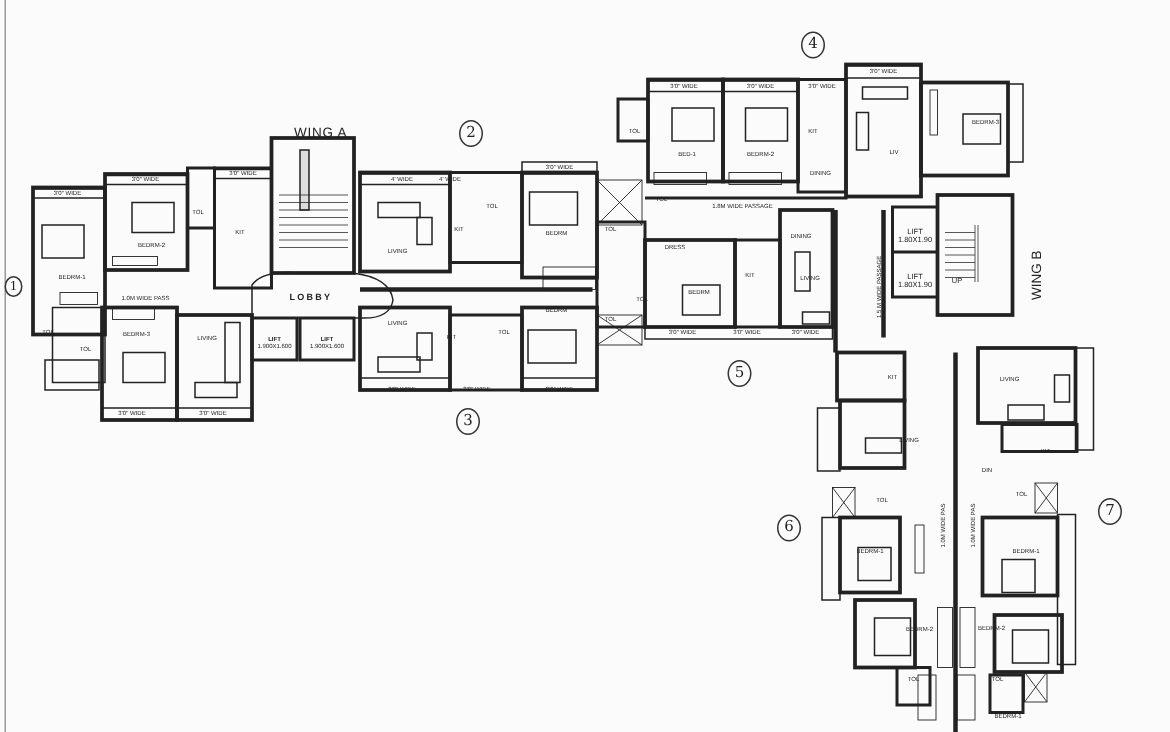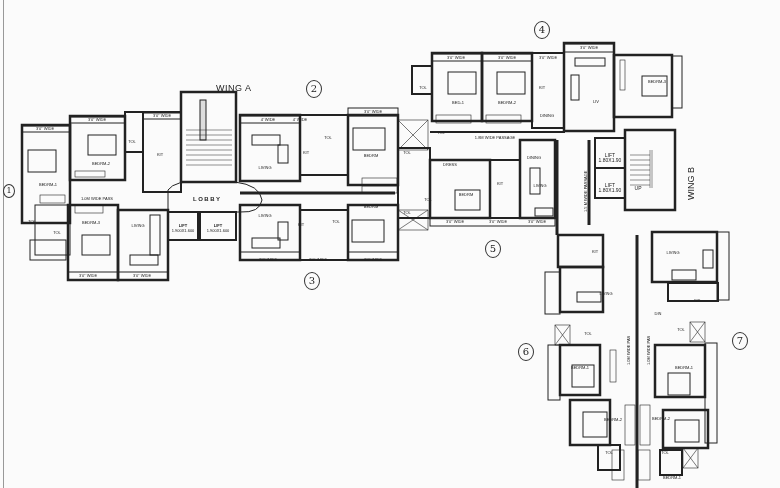--- a/index.html
+++ b/index.html
@@ -1,21 +1,21 @@
 <!DOCTYPE html>
 <html><head>
 <meta charset="utf-8">
 <style>
   html,body{margin:0;padding:0;background:#fafafa;}
   body{width:780px;height:488px;position:relative;overflow:hidden;font-family:"Liberation Sans",sans-serif;color:#222;}
   .page{position:absolute;left:0;top:0;width:780px;height:488px;background:#fbfbfb;}
   .edge{position:absolute;left:3px;top:0;width:1px;height:488px;background:#999;}
   svg{position:absolute;left:0;top:0;}
   .lbl{position:absolute;font-size:4px;line-height:4.5px;text-align:center;color:#222;white-space:nowrap;transform:translate(-50%,-50%);}
-  .big{position:absolute;font-size:9px;letter-spacing:0.5px;color:#222;margin-left:20px;}
+  .big{position:absolute;font-size:9px;letter-spacing:0.5px;color:#222;}
   .vert{position:absolute;font-size:9px;color:#222;transform:rotate(-90deg);transform-origin:left top;white-space:nowrap;}
   .vsm{position:absolute;font-size:4px;color:#222;transform:rotate(-90deg);transform-origin:left top;white-space:nowrap;}
   .circ{position:absolute;width:14px;height:16px;border:1px solid #333;border-radius:50%;font-size:10px;line-height:16px;text-align:center;font-family:"DejaVu Serif",serif;color:#222;}
   .circ.sm{width:10px;height:12px;line-height:12px;font-size:8px;}
   .lobby{position:absolute;font-size:6px;letter-spacing:1.5px;font-weight:bold;}
   .lift{position:absolute;font-size:4px;text-align:center;line-height:5px;transform:translate(-50%,-50%);}
 </style>
 </head>
 <body>
 

